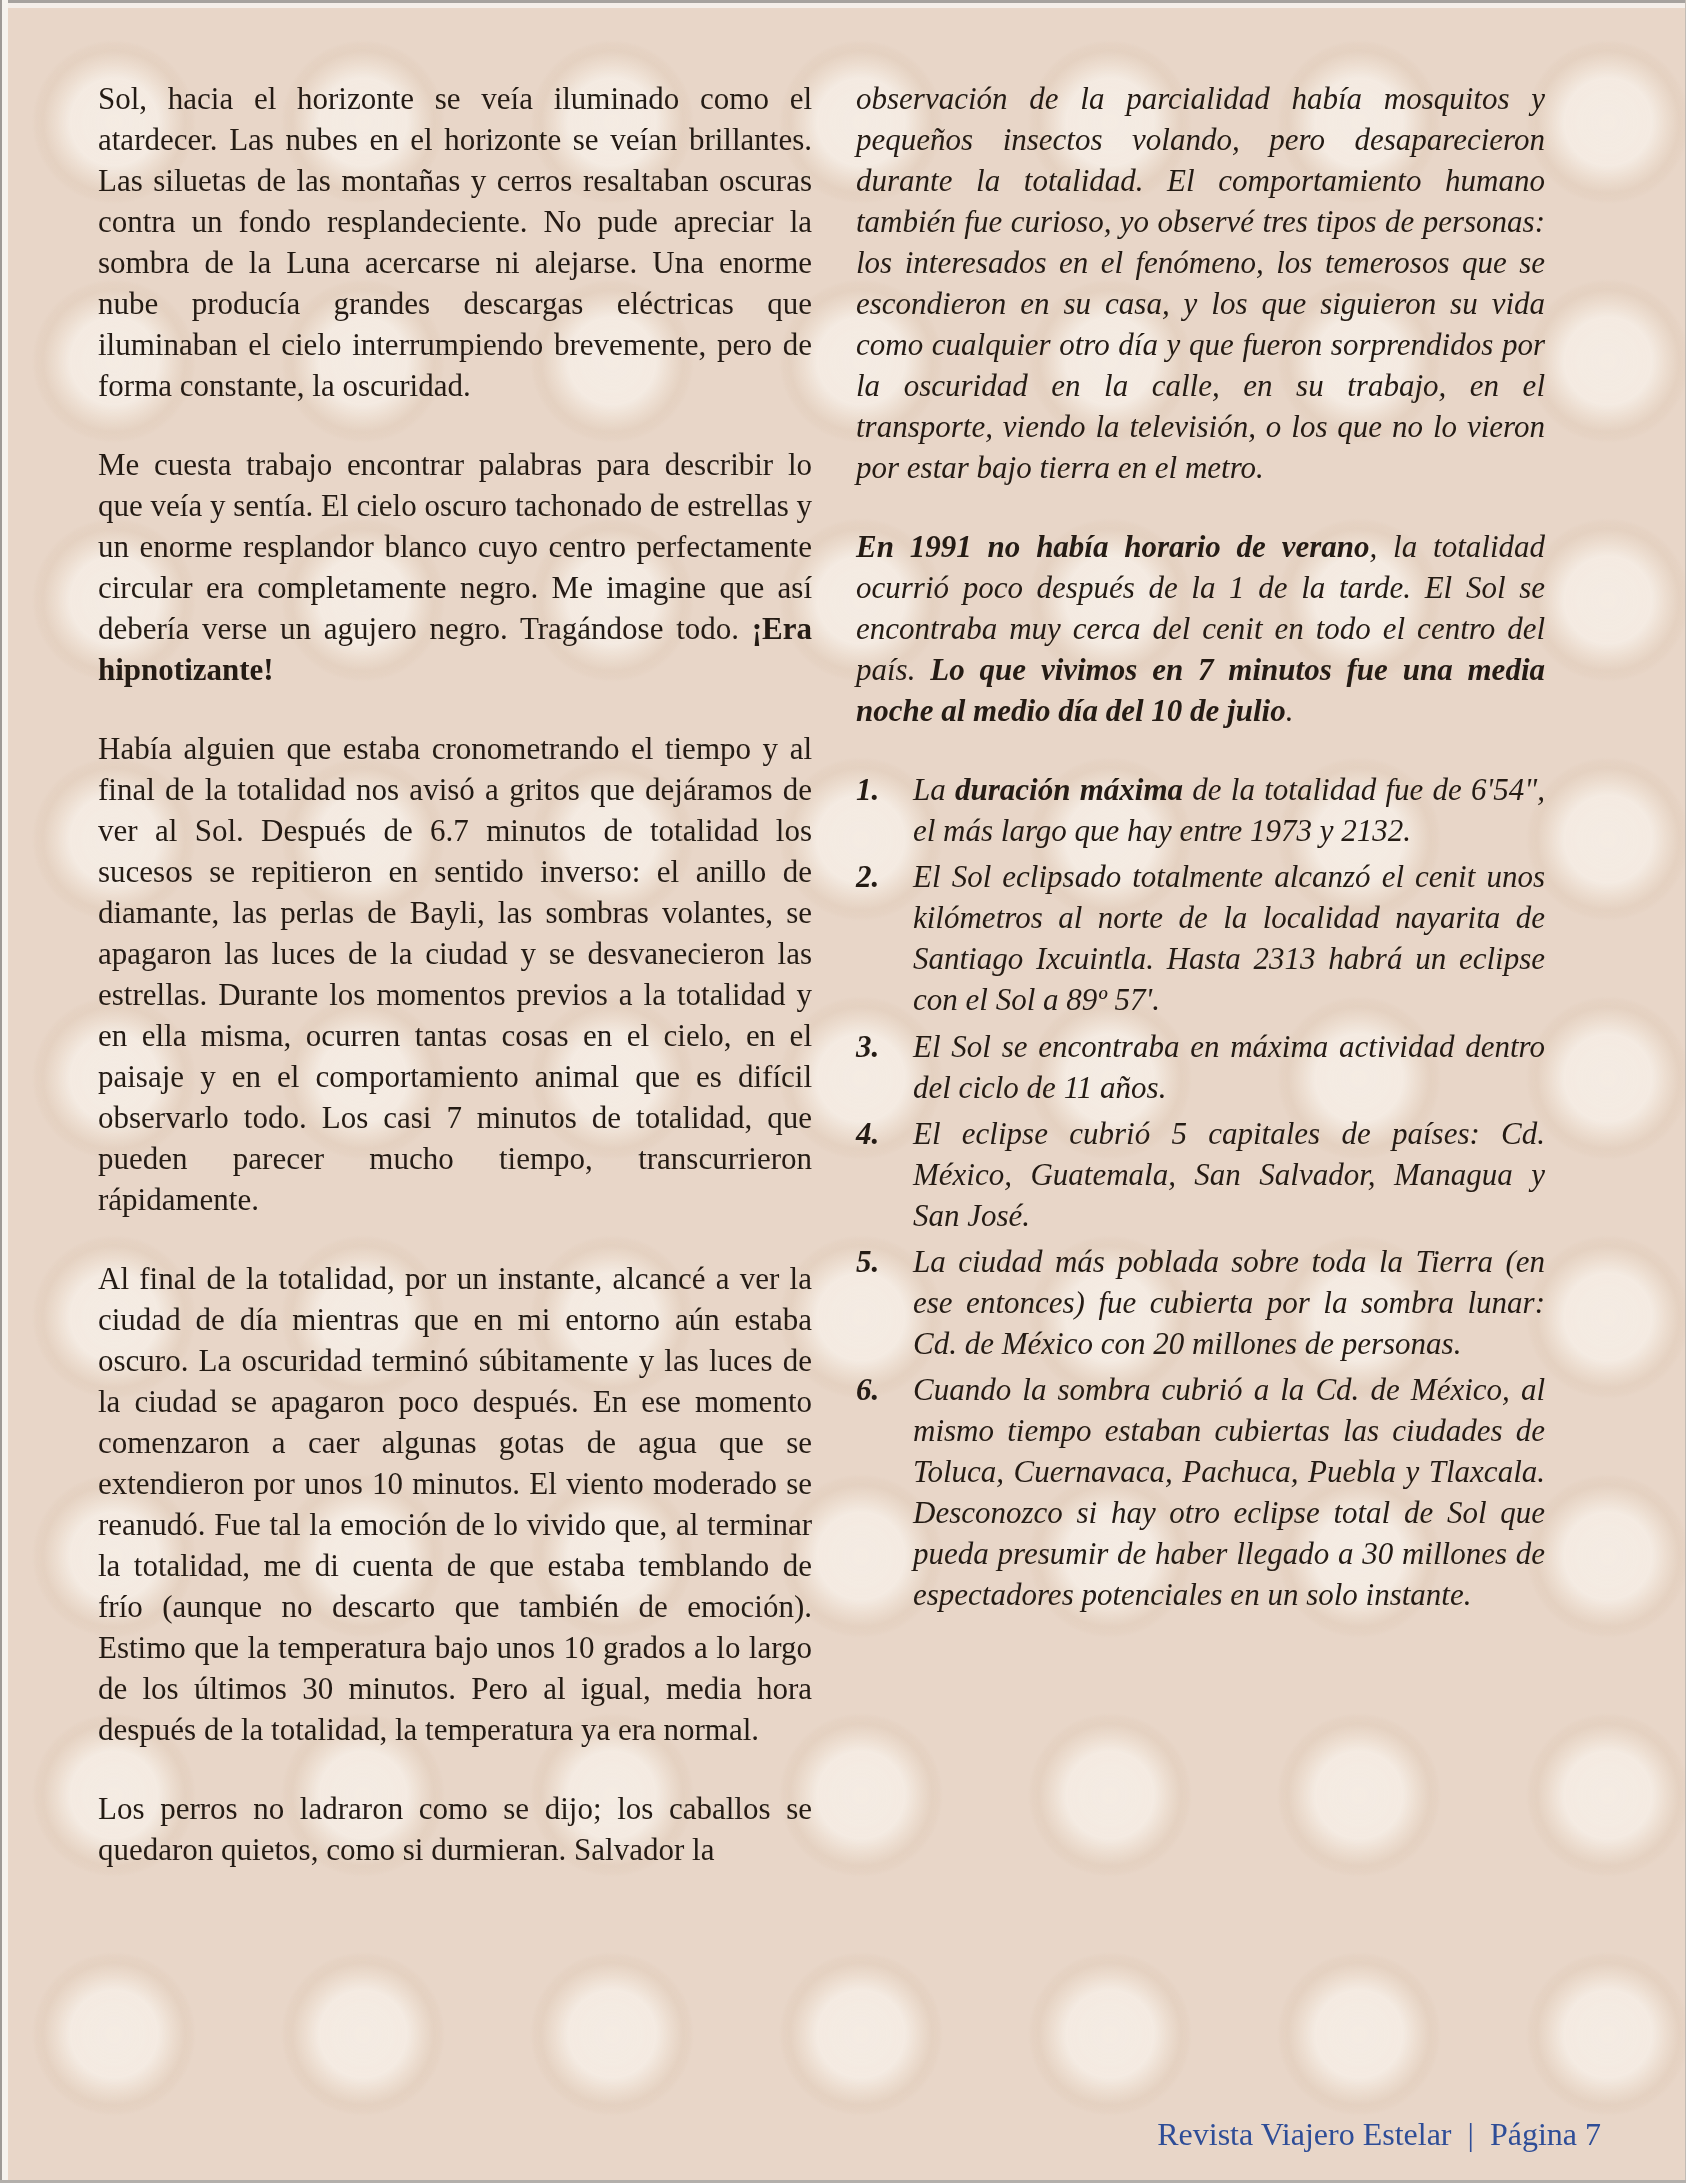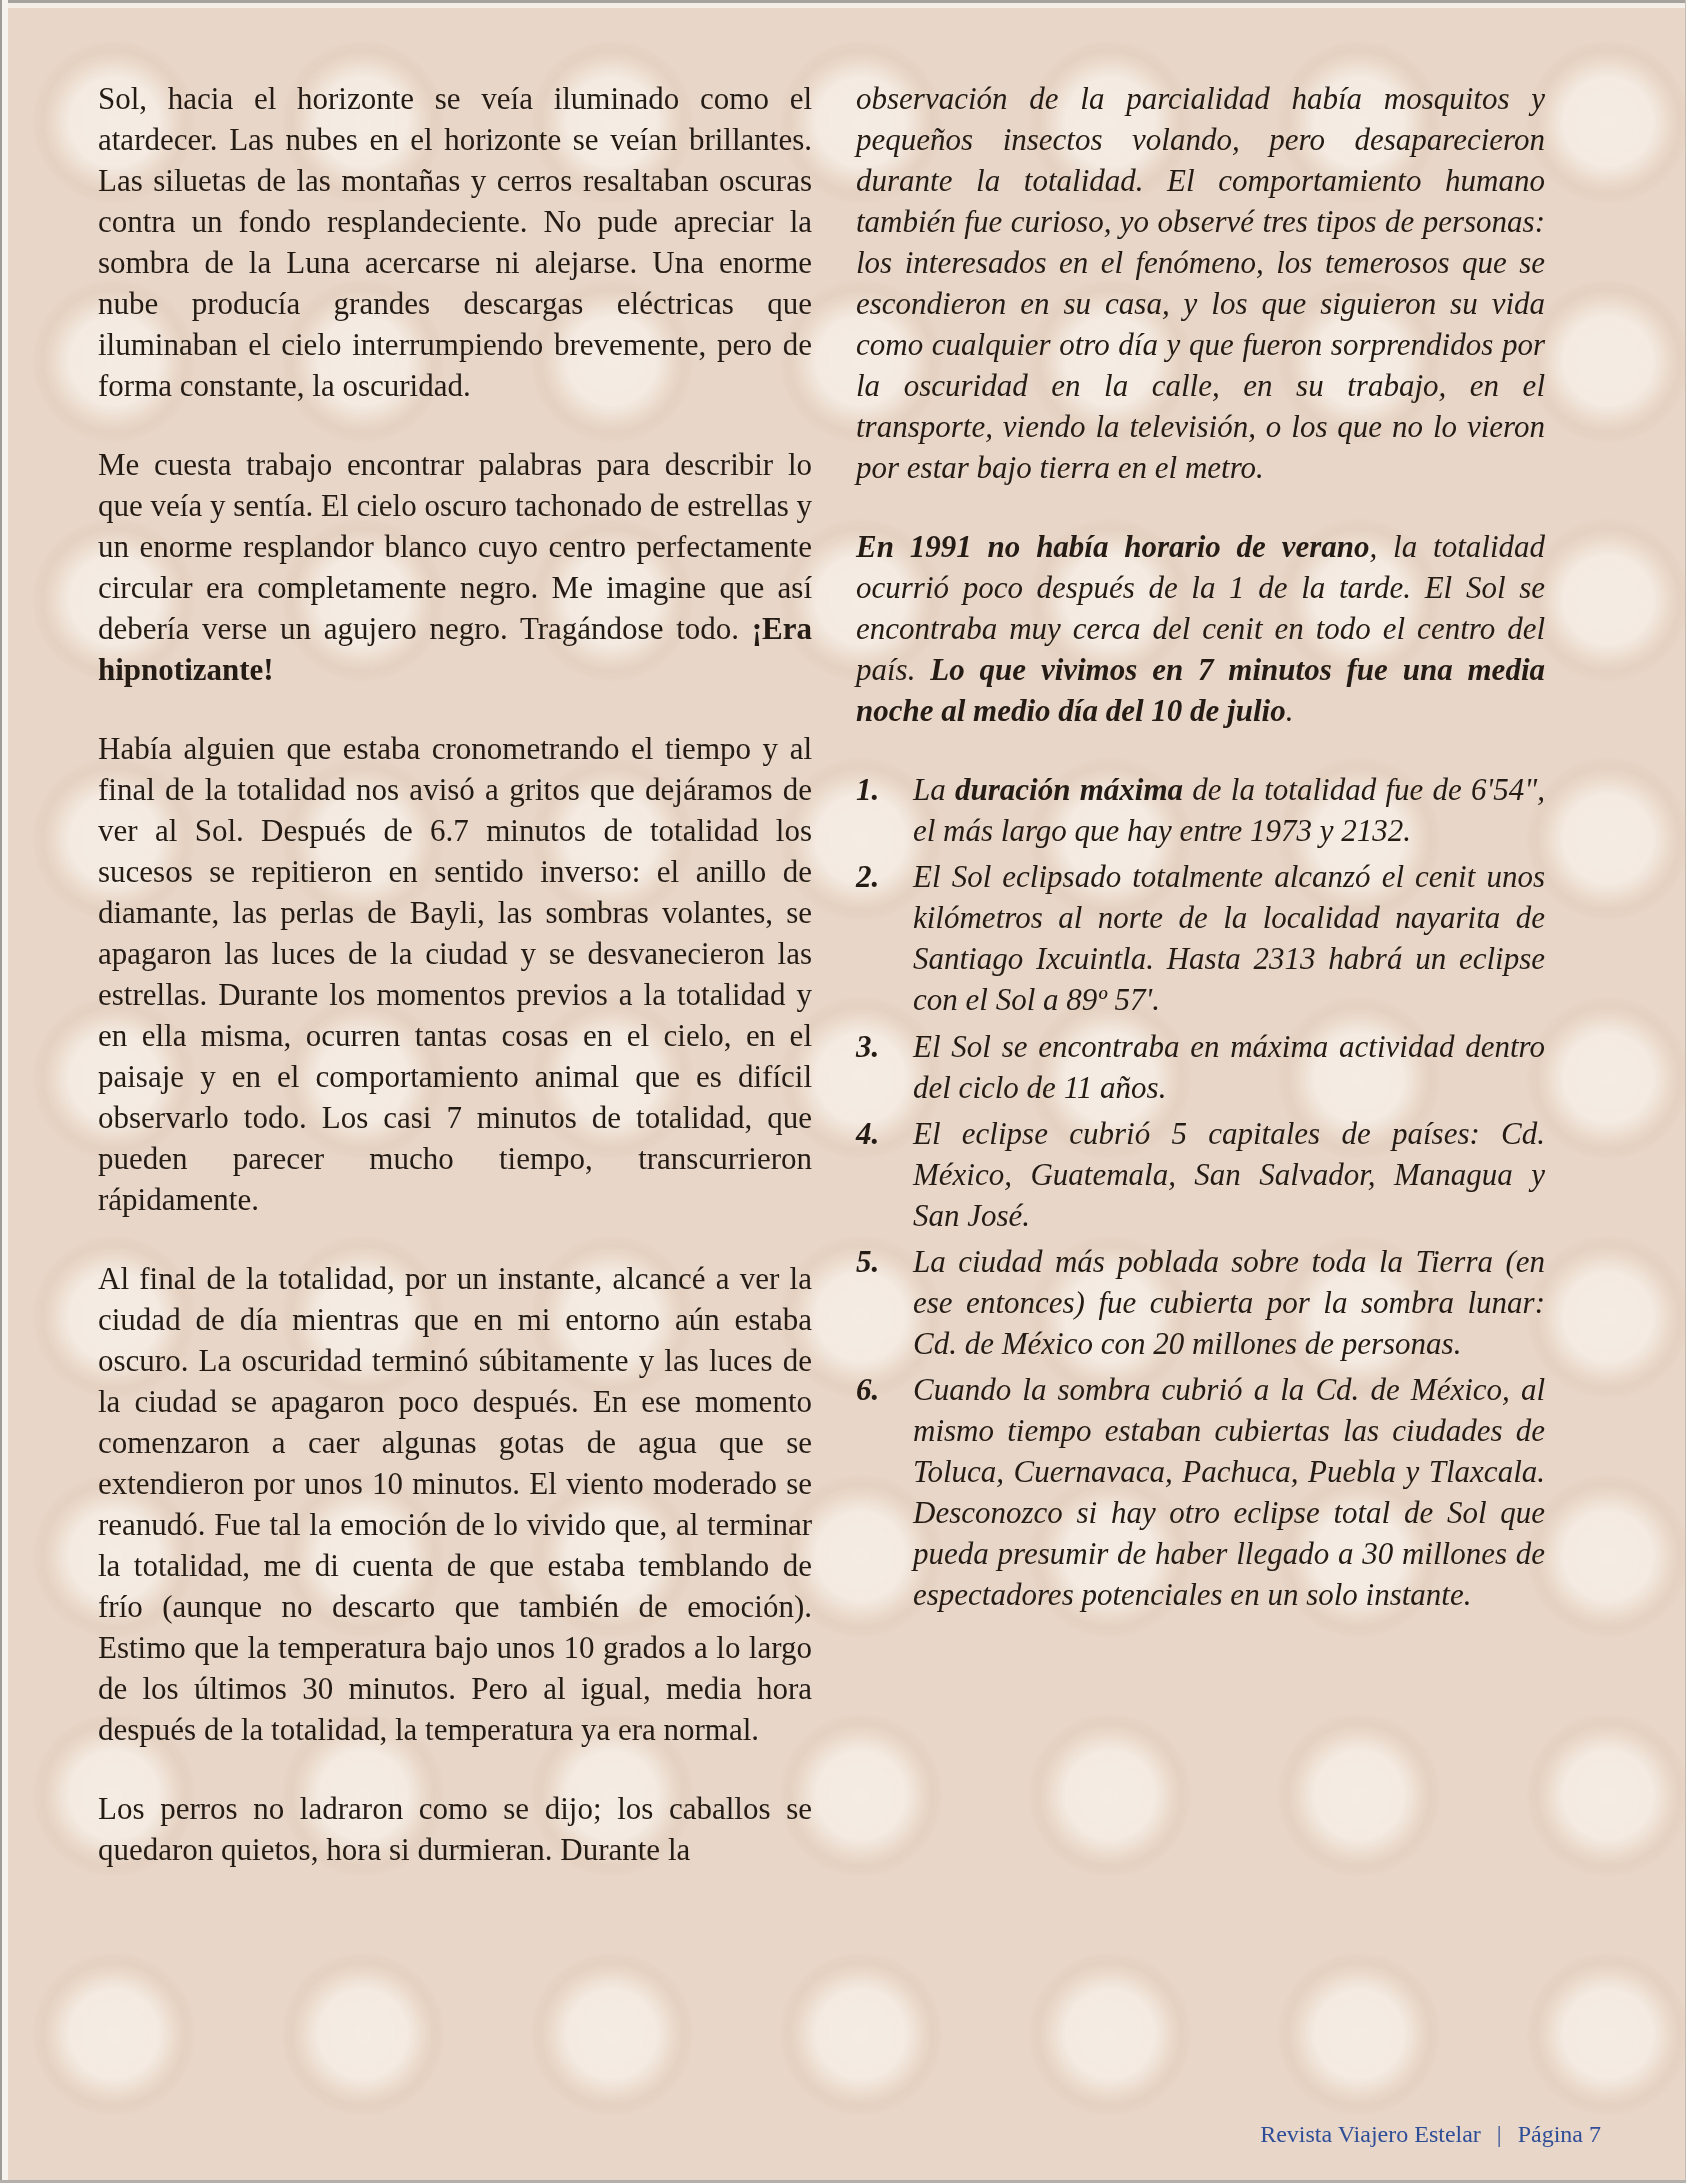--- a/index.html
+++ b/index.html
@@ -65,21 +65,21 @@
 
   .olist { margin: 0 0 38px 0; }
   .oitem { position: relative; padding-left: 57px; margin-bottom: 5.3px; }
   .onum  { position: absolute; left: 0; top: 0; font-weight: 700; }
   .obody { display: block; }
 
   footer.page-footer {
     position: absolute;
     right: 86px;
     bottom: 30px;
-    font-size: 24px;
+    font-size: 32px;
     line-height: 38px;
     color: #2e4d97;
     z-index: 4;
   }
   footer.page-footer .sep { padding: 0 16px; }
 </style>
 </head>
 <body>
 
 <div class="page">
@@ -93,21 +93,21 @@
   <div class="content">
 
 
     <main class="columns">
 
       <section class="col col-left">
         <p>Sol, hacia el horizonte se veía iluminado como el atardecer. Las nubes en el horizonte se veían brillantes. Las siluetas de las montañas y cerros resaltaban oscuras contra un fondo resplandeciente. No pude apreciar la sombra de la Luna acercarse ni alejarse. Una enorme nube producía grandes descargas eléctricas que iluminaban el cielo interrumpiendo brevemente, pero de forma constante, la oscuridad.</p>
         <p><span>Me cuesta trabajo encontrar palabras para describir lo que veía y sentía. El cielo oscuro tachonado de estrellas y un enorme resplandor blanco cuyo centro perfectamente circular era completamente negro. Me imagine que así debería verse un agujero negro. Tragándose todo. </span><strong>¡Era hipnotizante!</strong></p>
         <p>Había alguien que estaba cronometrando el tiempo y al final de la totalidad nos avisó a gritos que dejáramos de ver al Sol. Después de 6.7 minutos de totalidad los sucesos se repitieron en sentido inverso: el anillo de diamante, las perlas de Bayli, las sombras volantes, se apagaron las luces de la ciudad y se desvanecieron las estrellas. Durante los momentos previos a la totalidad y en ella misma, ocurren tantas cosas en el cielo, en el paisaje y en el comportamiento animal que es difícil observarlo todo. Los casi 7 minutos de totalidad, que pueden parecer mucho tiempo, transcurrieron rápidamente.</p>
         <p>Al final de la totalidad, por un instante, alcancé a ver la ciudad de día mientras que en mi entorno aún estaba oscuro. La oscuridad terminó súbitamente y las luces de la ciudad se apagaron poco después. En ese momento comenzaron a caer algunas gotas de agua que se extendieron por unos 10 minutos. El viento moderado se reanudó. Fue tal la emoción de lo vivido que, al terminar la totalidad, me di cuenta de que estaba temblando de frío (aunque no descarto que también de emoción). Estimo que la temperatura bajo unos 10 grados a lo largo de los últimos 30 minutos. Pero al igual, media hora después de la totalidad, la temperatura ya era normal.</p>
-        <p>Los perros no ladraron como se dijo; los caballos se quedaron quietos, hora si durmieran. Durante la</p>
+        <p>Los perros no ladraron como se dijo; los caballos se quedaron quietos, como si durmieran. Salvador la</p>
       </section>
 
       <section class="col col-right">
         <p>observación de la parcialidad había mosquitos y pequeños insectos volando, pero desaparecieron durante la totalidad. El comportamiento humano también fue curioso, yo observé tres tipos de personas: los interesados en el fenómeno, los temerosos que se escondieron en su casa, y los que siguieron su vida como cualquier otro día y que fueron sorprendidos por la oscuridad en la calle, en su trabajo, en el transporte, viendo la televisión, o los que no lo vieron por estar bajo tierra en el metro.</p>
         <p><strong>En 1991 no había horario de verano</strong><span>, la totalidad ocurrió poco después de la 1 de la tarde. El Sol se encontraba muy cerca del cenit en todo el centro del país. </span><strong>Lo que vivimos en 7 minutos fue una media noche al medio día del 10 de julio</strong><span>.</span></p>
 
         <div class="olist">
           <div class="oitem">
             <span class="onum">1.</span>
             <span class="obody"><span>La </span><strong>duración máxima</strong><span> de la totalidad fue de 6'54", el más largo que hay entre 1973 y 2132.</span></span>

